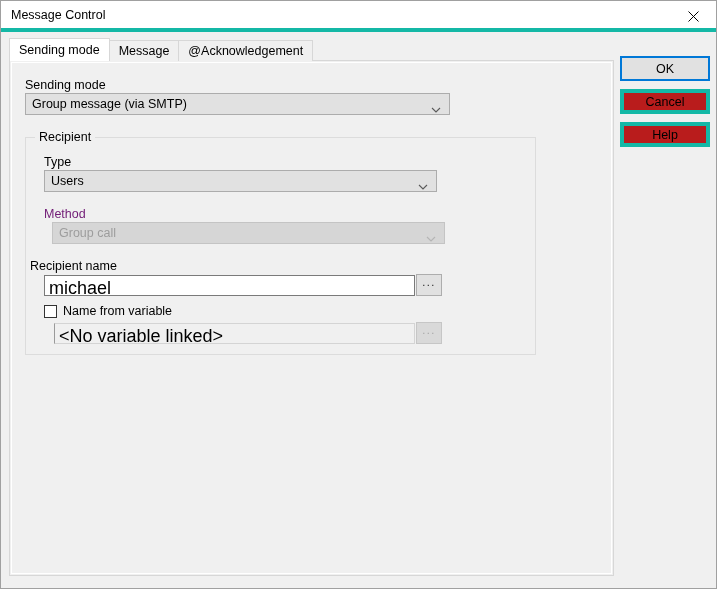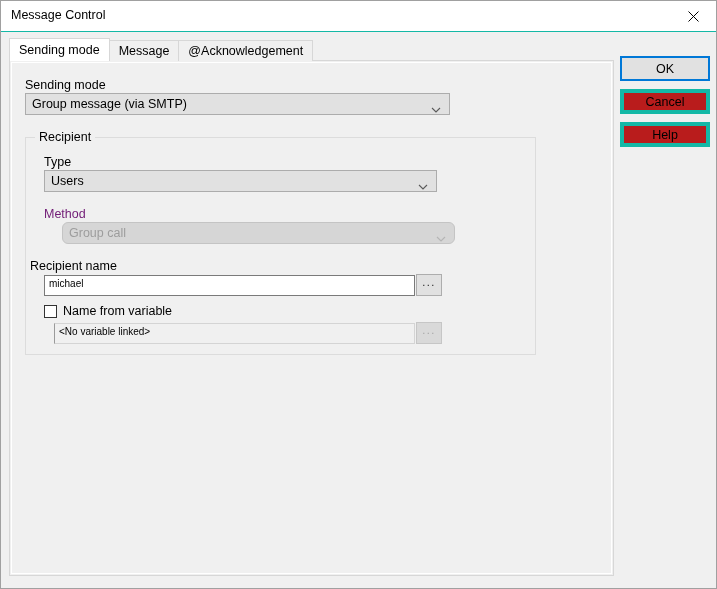--- a/index.html
+++ b/index.html
@@ -29,21 +29,21 @@
     box-sizing: border-box;
   }
 
   
   #titlebar {
     position: absolute;
     left: 0; top: 0;
     width: 715px;
     height: 31px;
     background: #ffffff;
-    border-bottom: 1px solid #14b8a6;
+    border-bottom: 4px solid #14b8a6;
     box-sizing: border-box;
   }
   #title-text {
     position: absolute;
     left: 10px;
     top: 7px;
     font-size: 12.5px;
     color: #000000;
     white-space: nowrap;
   }
@@ -151,21 +151,21 @@
     border-color: #c4c4c4;
     color: #9d9d9d;
   }
 
   .textbox {
     position: absolute;
     box-sizing: border-box;
     background: #ffffff;
     border: 1px solid #7a7a7a;
     height: 21px;
-    font-size: 10px;
+    font-size: 18px;
     color: #000000;
   }
   .textbox .tb-text {
     position: absolute;
     left: 4px;
     top: 2px;
     white-space: nowrap;
     overflow: hidden;
   }
   .textbox.disabled {
@@ -305,21 +305,21 @@
       <div class="combo" style="left:18px; top:32px; width:393px;">
         <span class="combo-text">Users</span>
         <span class="arrow">
           <svg width="10" height="6" viewBox="0 0 10 6">
               <path d="M1 1 L5 5 L9 1" stroke="#5a5a5a" stroke-width="1.1" fill="none"></path>
             </svg>
         </span>
       </div>
 
       <div class="field-label disabled" style="left:18px; top:69px;">Method</div>
-      <div class="combo disabled" style="left:36px; top:84px; width:393px;border-radius:6px;">
+      <div class="combo disabled" style="left:26px; top:84px; width:393px;">
         <span class="combo-text">Group call</span>
         <span class="arrow">
           <svg width="10" height="6" viewBox="0 0 10 6">
               <path d="M1 1 L5 5 L9 1" stroke="#b5b5b5" stroke-width="1.1" fill="none"></path>
             </svg>
         </span>
       </div>
 
       <div class="field-label" style="left:4px; top:121px;">Recipient name</div>
       <div class="textbox" style="left:18px; top:137px; width:371px;">

